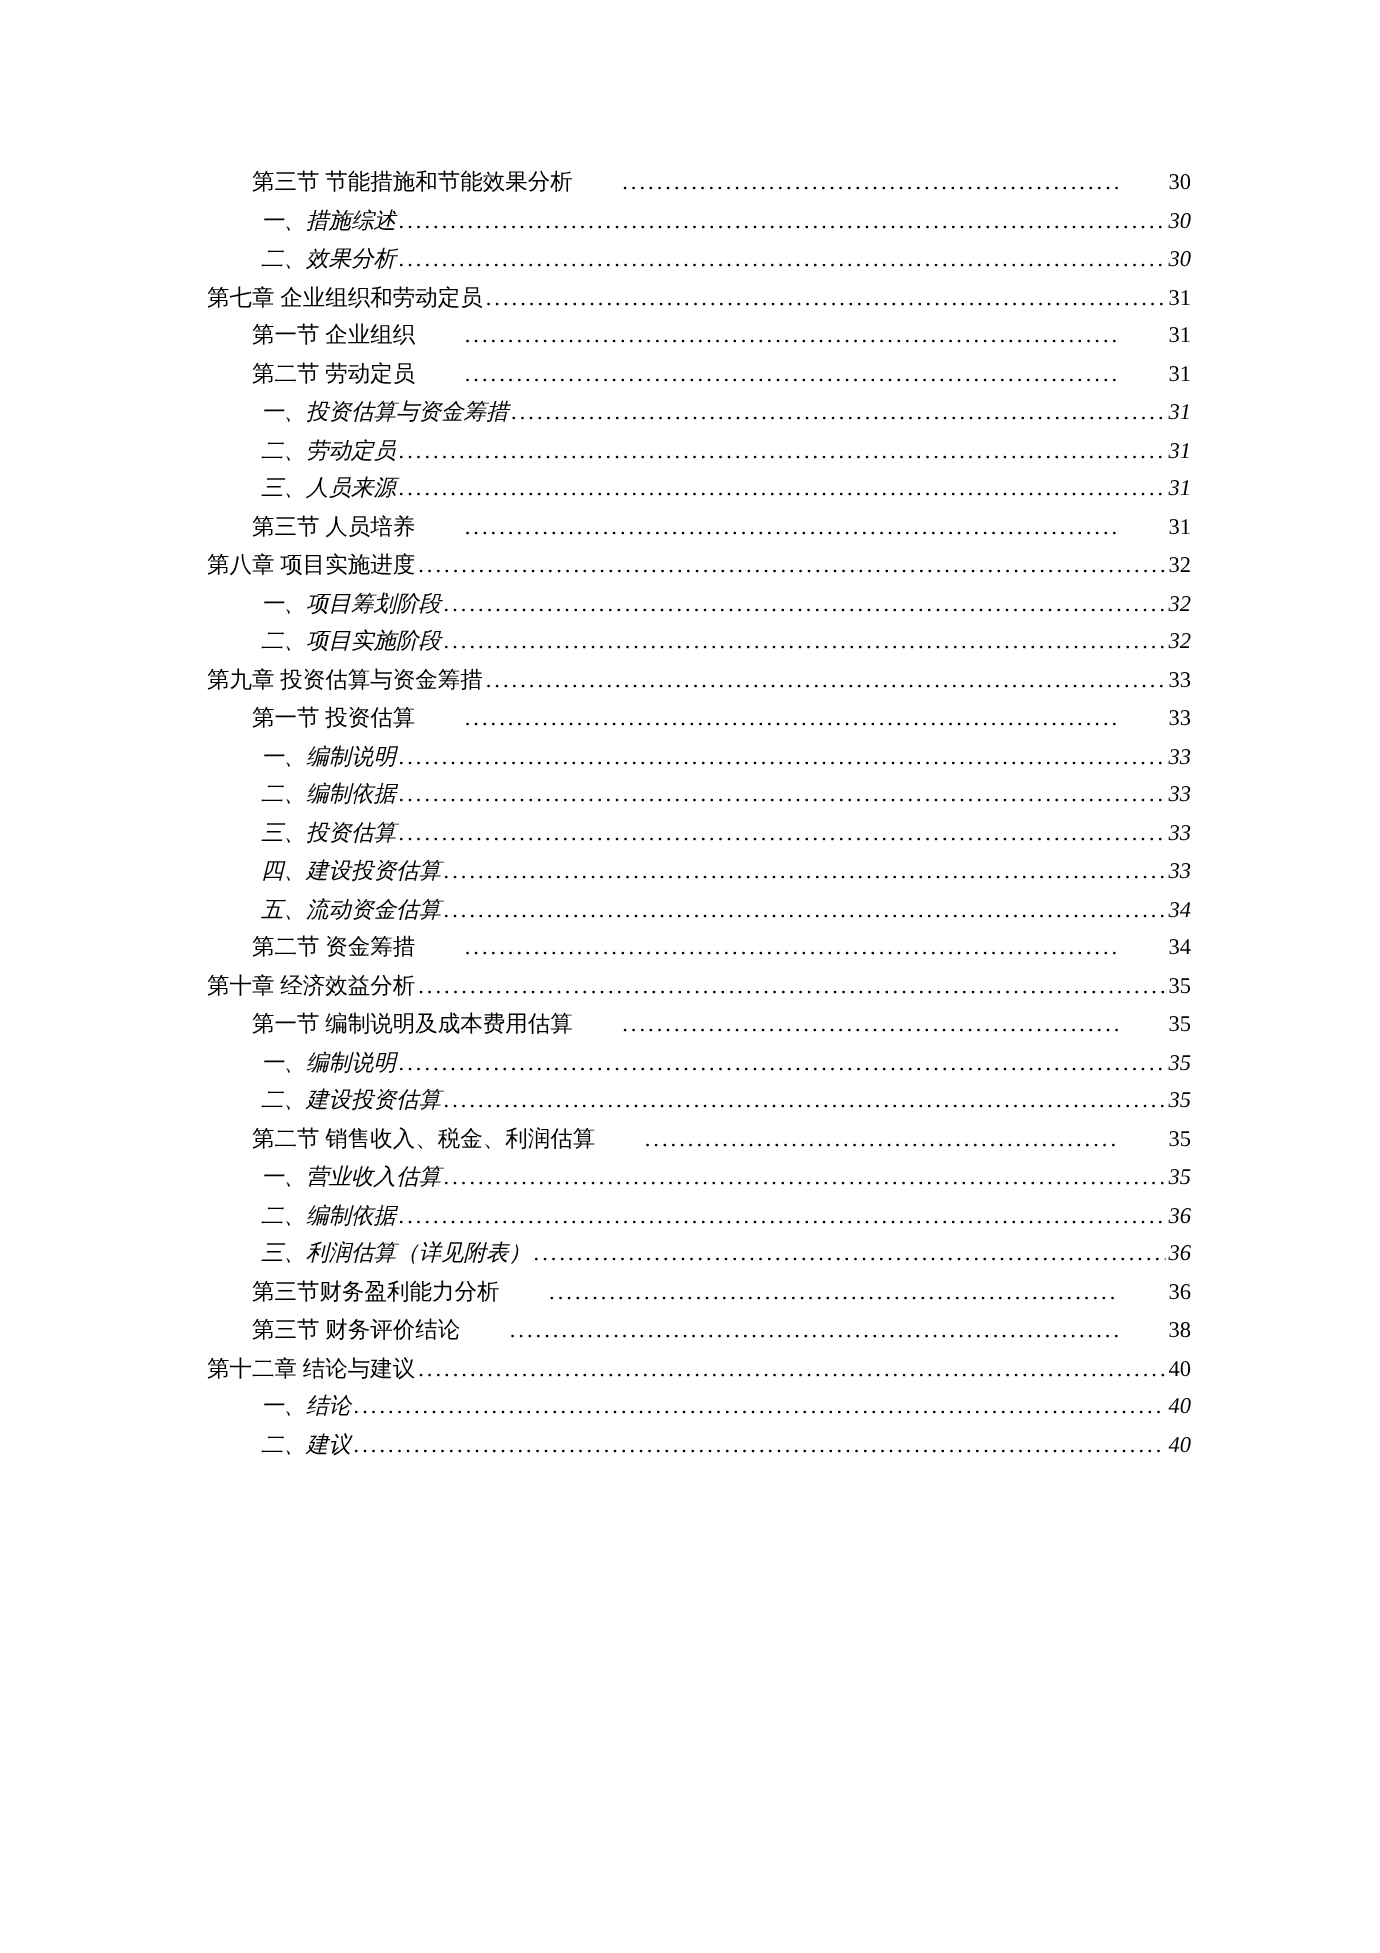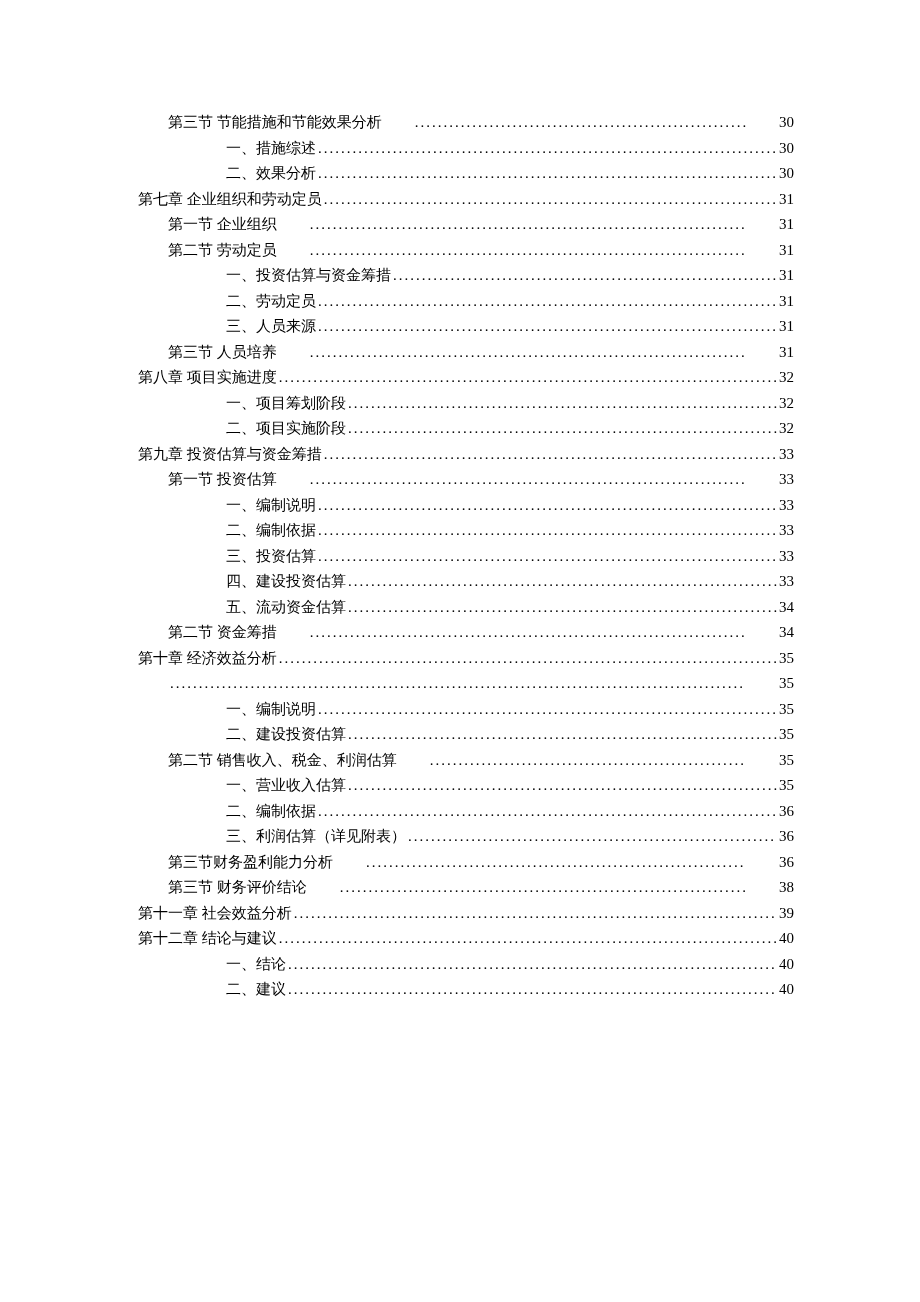--- a/index.html
+++ b/index.html
@@ -42,21 +42,22 @@
       flex-shrink: 0;
     }
     .level-0 {
       margin-left: 12px;
     }
     .level-1 {
       margin-left: 42px;
       gap: 31px;
     }
     .level-2 {
-      margin-left: 100px;
+      margin-left: 48px;
+      font-style: italic;
     }
   </style>
 </head>
 <body>
 
 <div class="toc-container" id="toc-root">
     <div class="toc-entry level-1">
       <span class="toc-label">第三节  节能措施和节能效果分析</span>
       <span class="toc-dots"></span>
       <span class="toc-page">30</span>
@@ -160,20 +161,21 @@
       <span class="toc-label">第二节  资金筹措</span>
       <span class="toc-dots"></span>
       <span class="toc-page">34</span>
     </div>
     <div class="toc-entry level-0">
       <span class="toc-label">第十章  经济效益分析</span>
       <span class="toc-dots"></span>
       <span class="toc-page">35</span>
     </div>
     <div class="toc-entry level-1">
+      <span class="toc-label">第一节  编制说明及成本费用估算</span>
       <span class="toc-dots"></span>
       <span class="toc-page">35</span>
     </div>
     <div class="toc-entry level-2">
       <span class="toc-label">一、编制说明</span>
       <span class="toc-dots"></span>
       <span class="toc-page">35</span>
     </div>
     <div class="toc-entry level-2">
       <span class="toc-label">二、建设投资估算</span>
@@ -202,25 +204,20 @@
     </div>
     <div class="toc-entry level-1">
       <span class="toc-label">第三节财务盈利能力分析</span>
       <span class="toc-dots"></span>
       <span class="toc-page">36</span>
     </div>
     <div class="toc-entry level-1">
       <span class="toc-label">第三节  财务评价结论</span>
       <span class="toc-dots"></span>
       <span class="toc-page">38</span>
-    </div>
-    <div class="toc-entry level-0">
-      <span class="toc-label">第十一章  社会效益分析</span>
-      <span class="toc-dots"></span>
-      <span class="toc-page">39</span>
     </div>
     <div class="toc-entry level-0">
       <span class="toc-label">第十二章  结论与建议</span>
       <span class="toc-dots"></span>
       <span class="toc-page">40</span>
     </div>
     <div class="toc-entry level-2">
       <span class="toc-label">一、结论</span>
       <span class="toc-dots"></span>
       <span class="toc-page">40</span>

